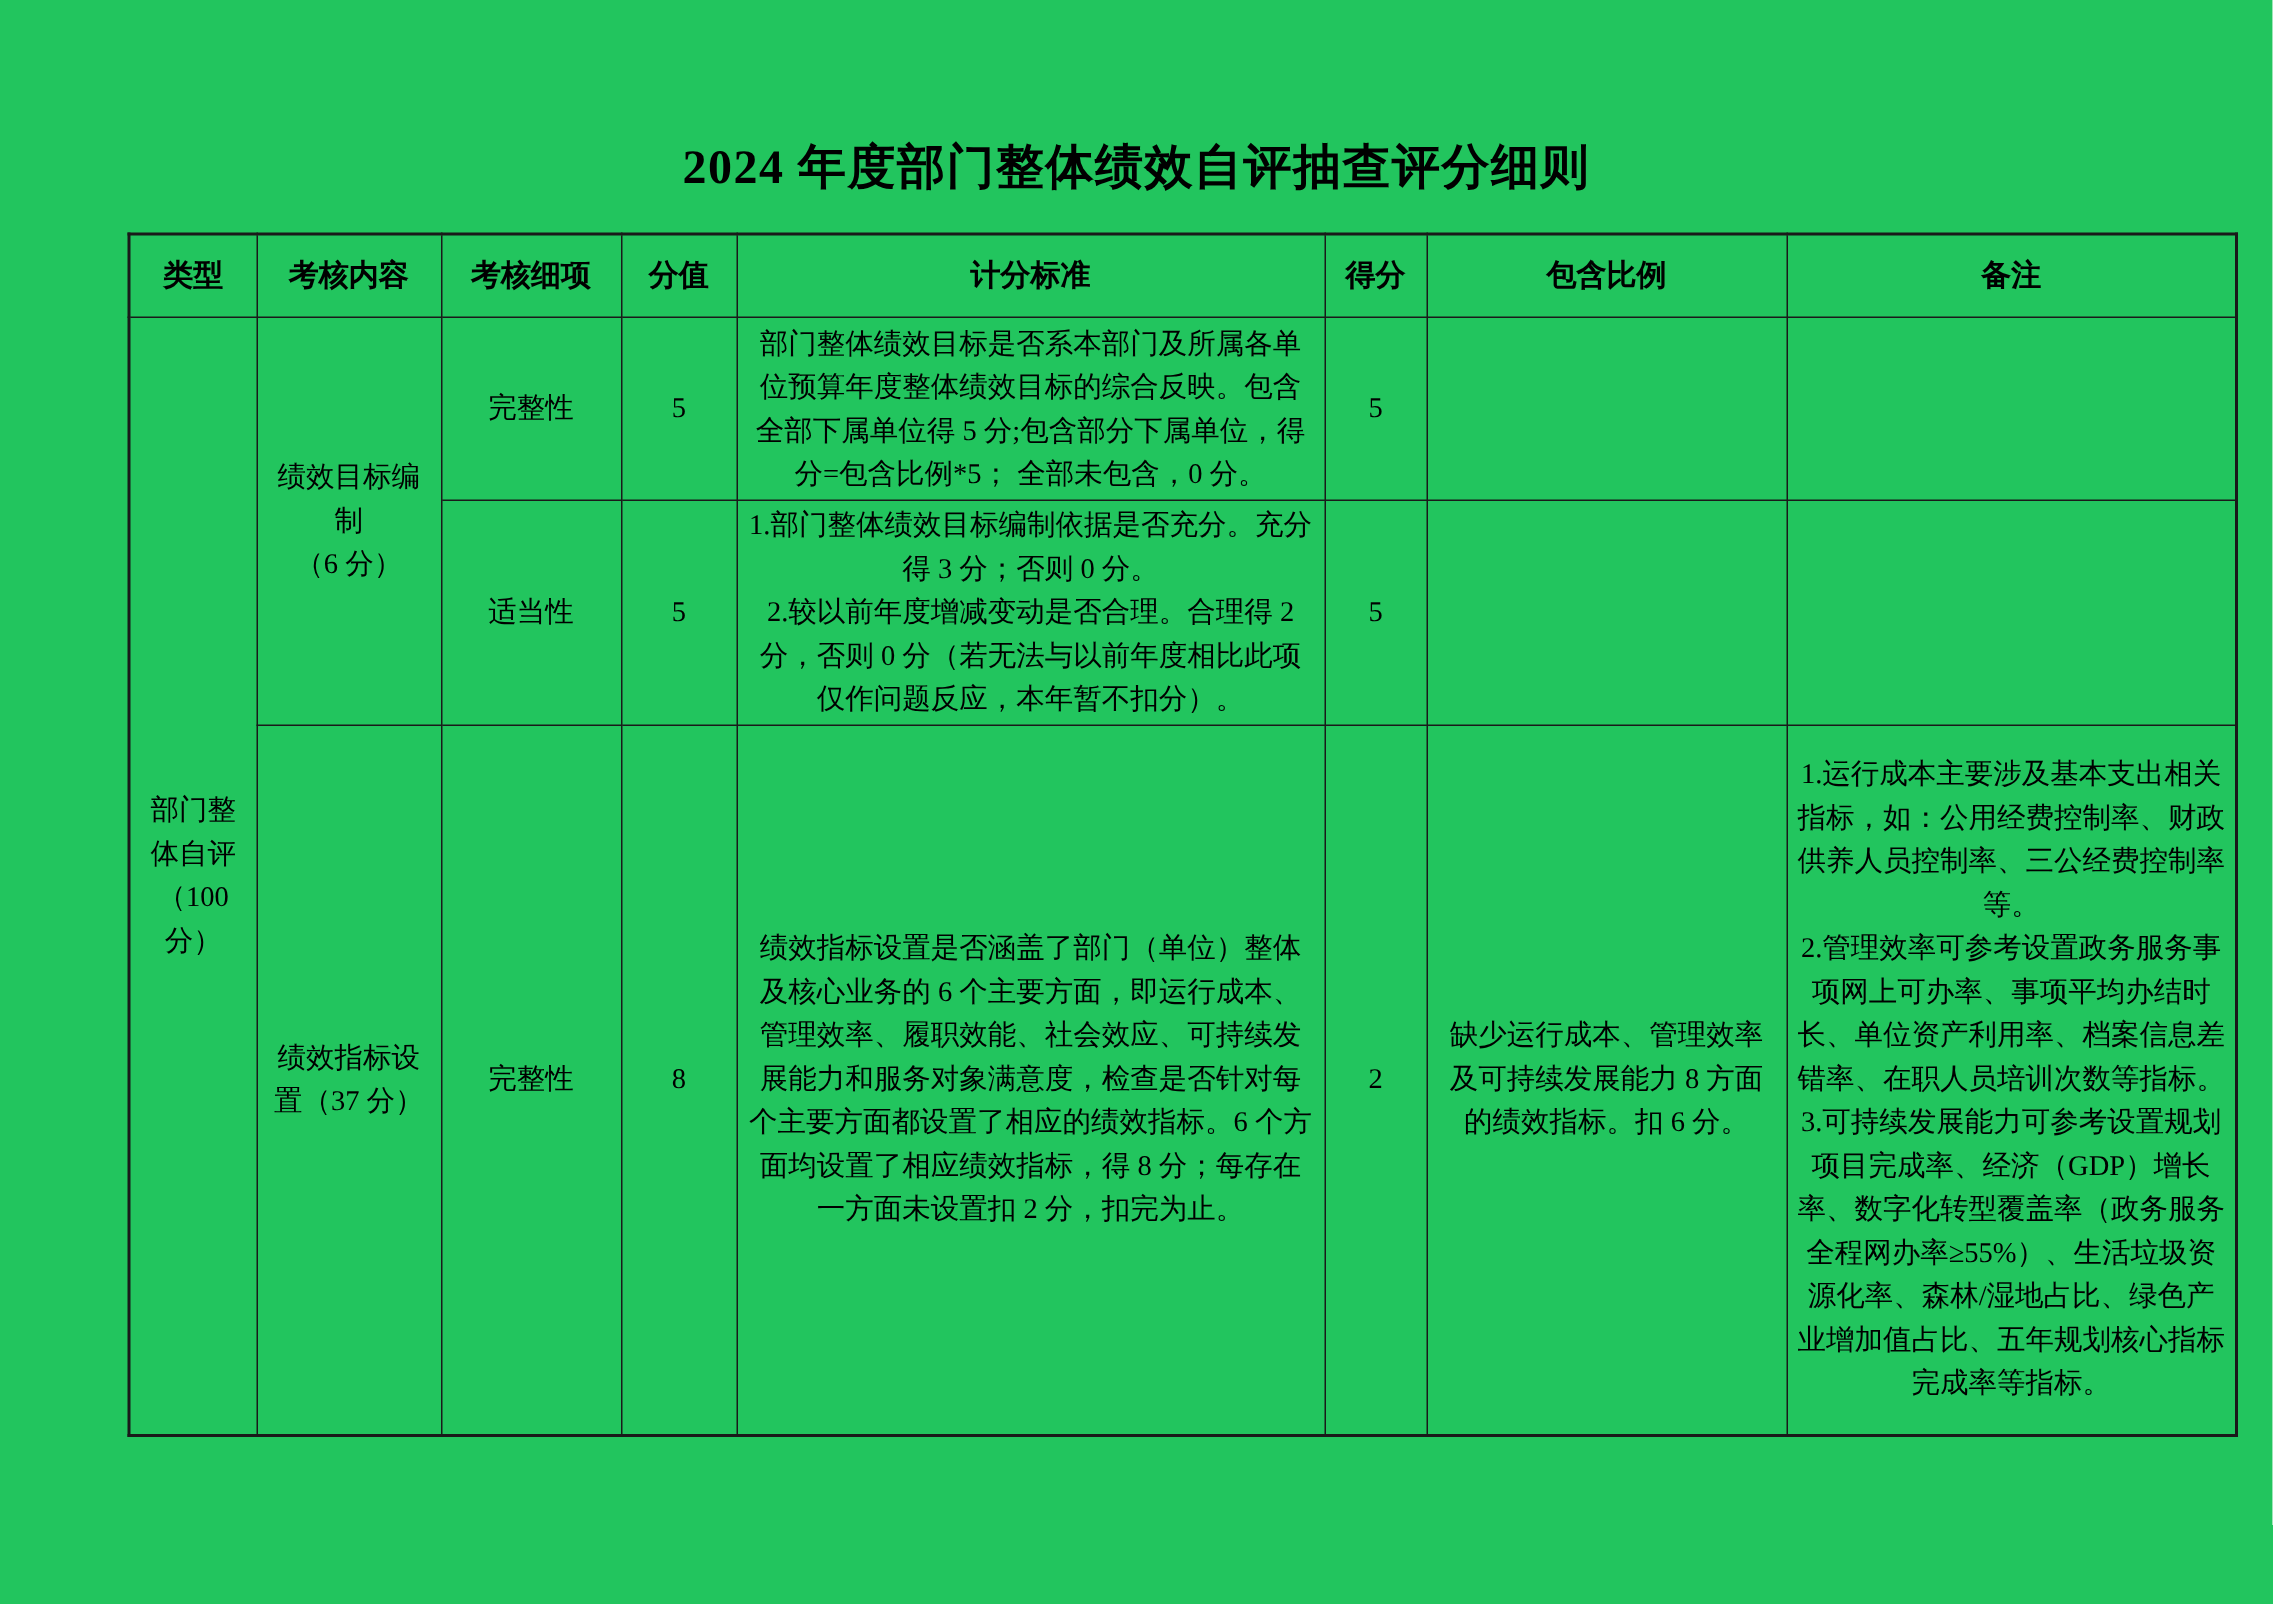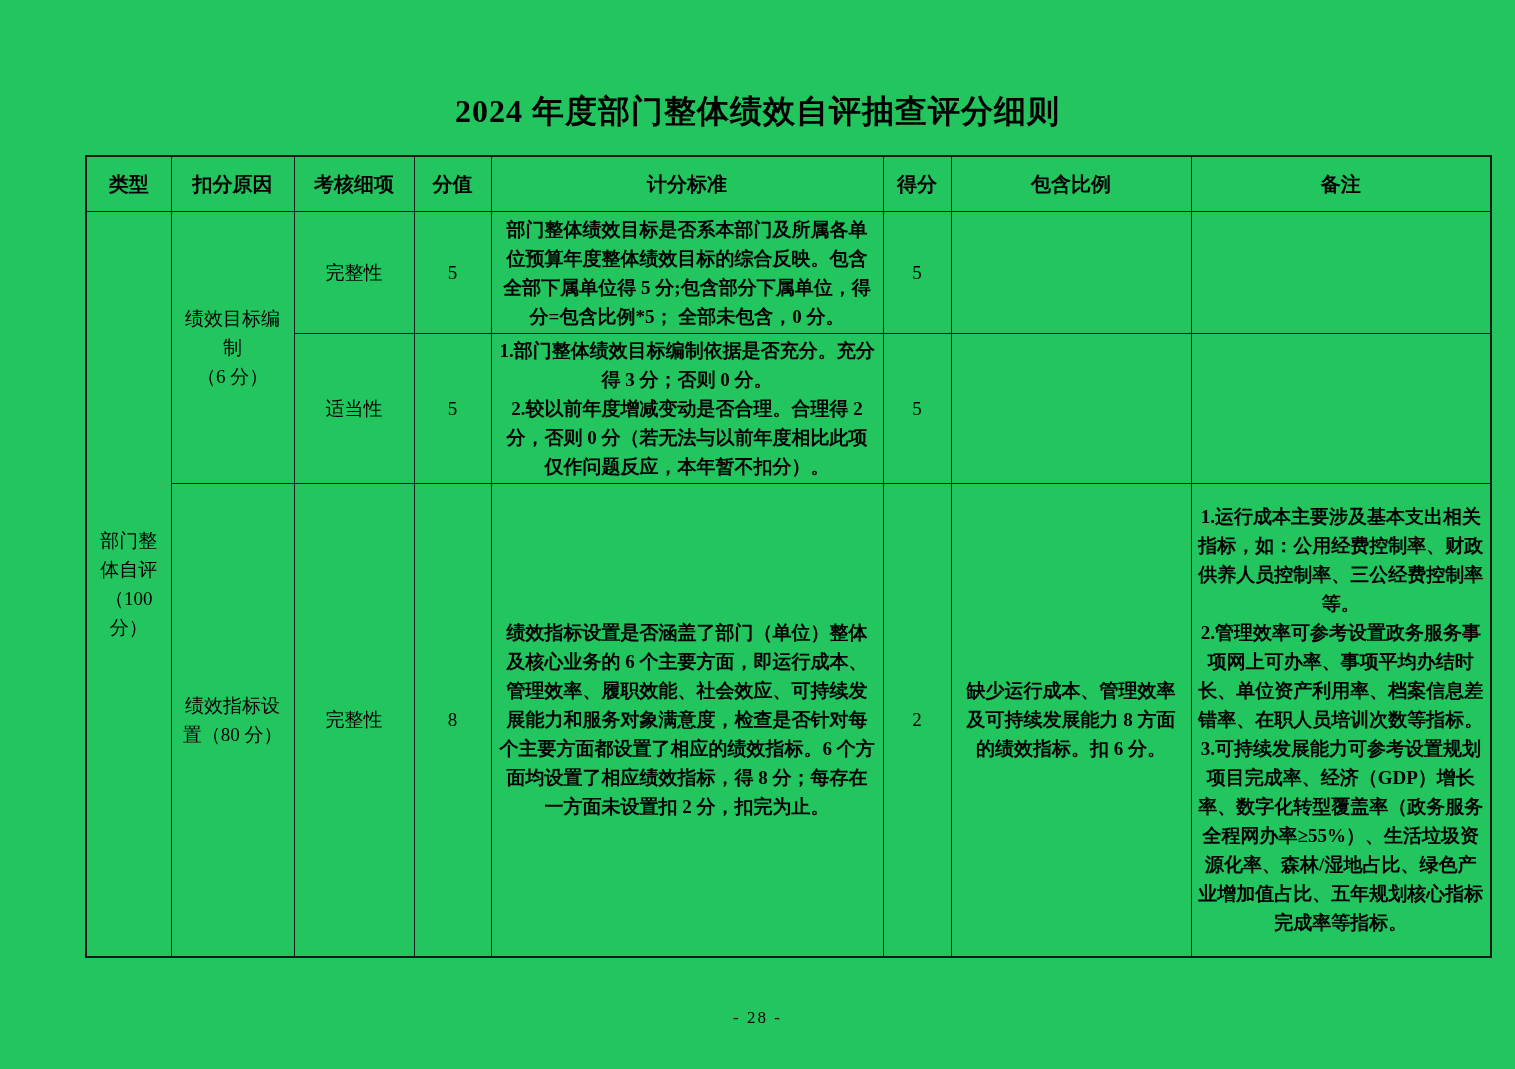--- a/index.html
+++ b/index.html
@@ -54,21 +54,20 @@
     height: 50px;
     white-space: nowrap;
   }
   tr.row-1 { height: 122px; }
   tr.row-2 { height: 145px; }
   tr.row-3 { height: 473px; }
   td.text-long {
     text-align: justify;
     text-justify: inter-ideograph;
     padding: 4px 10px;
-    font-weight: bold;
   }
   .page-footer {
     position: absolute;
     top: 1008px;
     left: 0;
     width: 100%;
     text-align: center;
     font-size: 17px;
     letter-spacing: 2px;
   }
@@ -88,21 +87,21 @@
       <col style="width:77px">
       <col style="width:392px">
       <col style="width:68px">
       <col style="width:240px">
       <col style="width:300px">
     </colgroup>
 
     <tbody>
         <tr class="header-row">
       <th>类型</th>
-      <th>扣分原因</th>
+      <th>考核内容</th>
       <th>考核细项</th>
       <th>分值</th>
       <th>计分标准</th>
       <th>得分</th>
       <th>包含比例</th>
       <th>备注</th>
     </tr>
 
     <tr class="row-1">
       <td rowspan="3">部门整体自评
@@ -121,28 +120,27 @@
       <td>适当性</td>
       <td>5</td>
       <td class="text-long">1.部门整体绩效目标编制依据是否充分。充分得 3 分；否则 0 分。
 2.较以前年度增减变动是否合理。合理得 2 分，否则 0 分（若无法与以前年度相比此项仅作问题反应，本年暂不扣分）。</td>
       <td>5</td>
       <td class="text-long"></td>
       <td class="text-long"></td>
     </tr>
 
     <tr class="row-3">
-      <td>绩效指标设置（80 分）</td>
+      <td>绩效指标设置（37 分）</td>
       <td>完整性</td>
       <td>8</td>
       <td class="text-long">绩效指标设置是否涵盖了部门（单位）整体及核心业务的 6 个主要方面，即运行成本、管理效率、履职效能、社会效应、可持续发展能力和服务对象满意度，检查是否针对每个主要方面都设置了相应的绩效指标。6 个方面均设置了相应绩效指标，得 8 分；每存在一方面未设置扣 2 分，扣完为止。</td>
       <td>2</td>
       <td class="text-long">缺少运行成本、管理效率及可持续发展能力 8 方面的绩效指标。扣 6 分。</td>
       <td class="text-long">1.运行成本主要涉及基本支出相关指标，如：公用经费控制率、财政供养人员控制率、三公经费控制率等。
 2.管理效率可参考设置政务服务事项网上可办率、事项平均办结时长、单位资产利用率、档案信息差错率、在职人员培训次数等指标。
 3.可持续发展能力可参考设置规划项目完成率、经济（GDP）增长率、数字化转型覆盖率（政务服务全程网办率≥55%）、生活垃圾资源化率、森林/湿地占比、绿色产业增加值占比、五年规划核心指标完成率等指标。</td>
     </tr>
   </tbody>
     </table>
 
-  <div class="page-footer">- 28 -</div>
 
 </div>
 
 </body></html>

